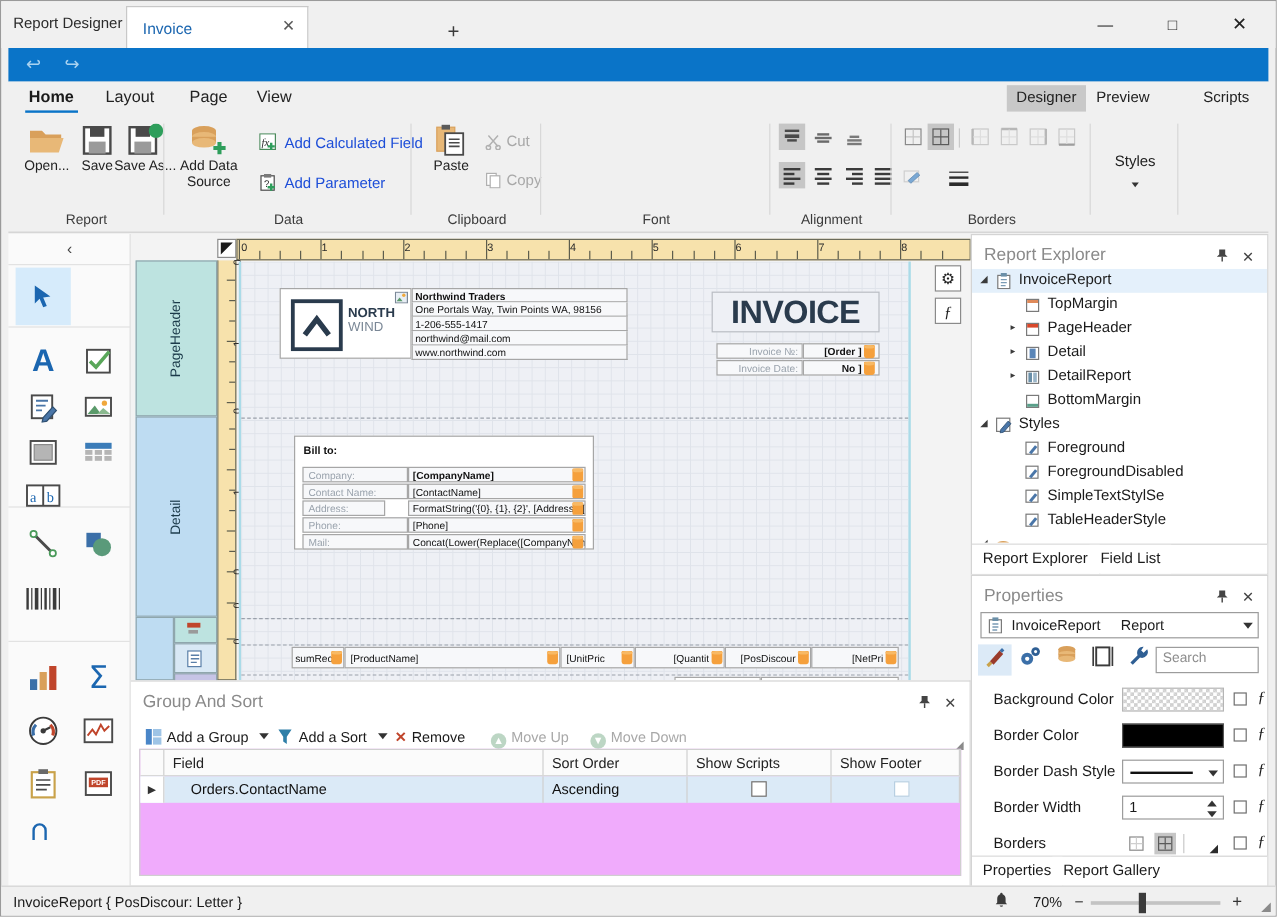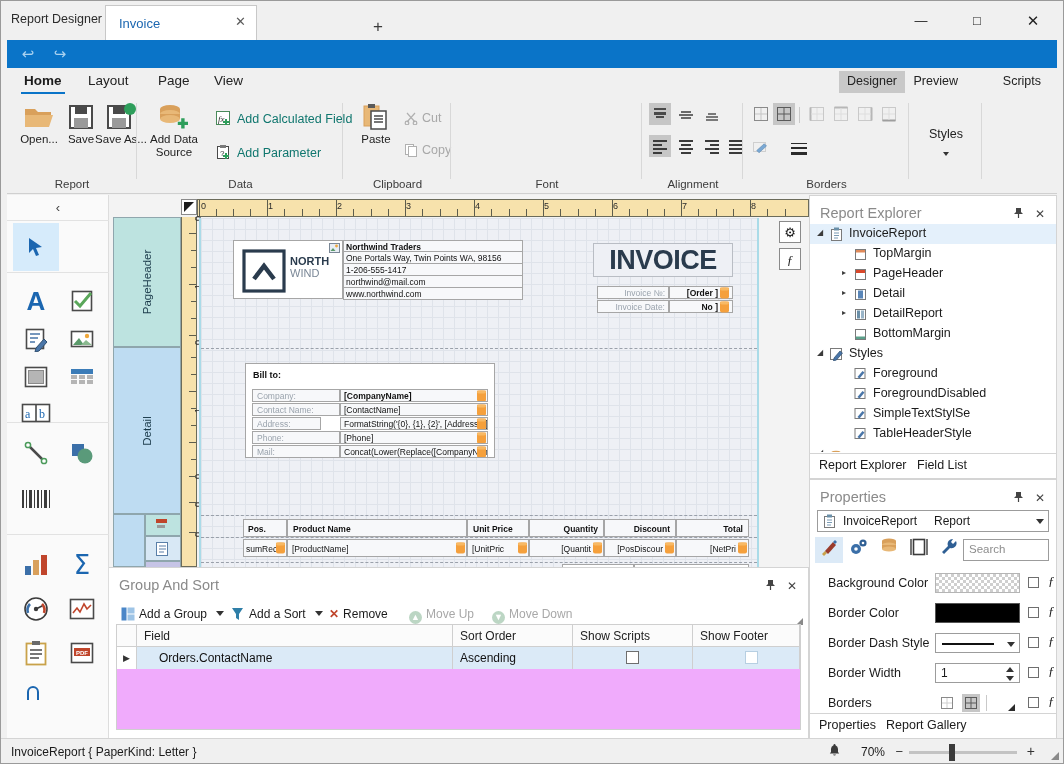--- a/index.html
+++ b/index.html
@@ -41,21 +41,21 @@
 
   
   .ribbon { position:absolute; left:6px; top:96px; width:1050px; height:97px;
     background:#f0f0f0; border-bottom:1px solid #d0d0d0; }
   .grp { position:absolute; top:0; height:96px; }
   .grp .gname { position:absolute; bottom:3px; left:0; width:100%; text-align:center;
     font-size:11.5px; color:#3b3b3b; }
   .grp .sep { position:absolute; right:0; top:6px; width:1px; height:76px; background:#d8d8d8; }
   .bigbtn { position:absolute; top:6px; width:52px; text-align:center; cursor:pointer; }
   .bigbtn .cap { margin-top:2px; font-size:11.5px; color:#222; line-height:13px; }
-  .smbtn { position:absolute; font-size:12.5px; color:#0f766e; cursor:pointer; white-space:nowrap; }
+  .smbtn { position:absolute; font-size:12.5px; color:#1d4ed8; cursor:pointer; white-space:nowrap; }
   .smbtn.dis { color:#a8a8a8; }
 
   .ficon { display:block; margin:0 auto; }
 
   
   .fontname { position:absolute; left:452px; top:106px; width:116px; height:22px;
     border:1px solid #9c9c9c; background:#fff; font-size:12px; padding:3px 16px 0 4px; }
   .fontsize { position:absolute; left:582px; top:106px; width:50px; height:22px;
     border:1px solid #9c9c9c; background:#fff; font-size:12px; padding:3px 14px 0 4px; }
   .cbarrow { position:absolute; right:4px; top:8px; width:0; height:0;
@@ -813,28 +813,20 @@
             <div class="bx lbl-g" style="position:absolute;left:0;top:0;width:88px;height:13px;padding:1px 0 0 4px;">Phone:</div>
             <div class="bx" style="position:absolute;left:88px;top:0;right:0;height:13px;padding:1px 12px 0 3px;overflow:hidden;white-space:nowrap;"><span>[Phone]</span><span class="dbicon"></span></div>
           </div>
           <div style="position:relative;height:13px;margin-top:1px;">
             <div class="bx lbl-g" style="position:absolute;left:0;top:0;width:88px;height:13px;padding:1px 0 0 4px;">Mail:</div>
             <div class="bx" style="position:absolute;left:88px;top:0;right:0;height:13px;padding:1px 12px 0 3px;overflow:hidden;white-space:nowrap;"><span>Concat(Lower(Replace([CompanyName</span><span class="dbicon"></span></div>
           </div>
         </div>
       </div>
 
-      <div class="el" style="left:42px; top:301px; right:8px; height:18px;">
-        <div class="bx" style="position:absolute;left:0;top:0;width:44px;height:18px;padding:4px 0 0 4px;font-weight:bold;">Pos.</div>
-        <div class="bx" style="position:absolute;left:44px;top:0;width:180px;height:18px;padding:4px 0 0 5px;font-weight:bold;">Product Name</div>
-        <div class="bx" style="position:absolute;left:224px;top:0;width:62px;height:18px;padding:4px 0 0 5px;font-weight:bold;">Unit Price</div>
-        <div class="bx" style="position:absolute;left:286px;top:0;width:75px;height:18px;padding:4px 5px 0 0;font-weight:bold;text-align:right;">Quantity</div>
-        <div class="bx" style="position:absolute;left:361px;top:0;width:72px;height:18px;padding:4px 5px 0 0;font-weight:bold;text-align:right;">Discount</div>
-        <div class="bx" style="position:absolute;left:433px;top:0;right:0;height:18px;padding:4px 5px 0 0;font-weight:bold;text-align:right;">Total</div>
-      </div>
 
       <div class="el" style="left:42px; top:321px; right:8px; height:18px;">
         <div class="bx" style="position:absolute;left:0;top:0;width:44px;height:18px;padding:4px 12px 0 2px;overflow:hidden;white-space:nowrap;"><span>sumRec</span><span class="dbicon"></span></div>
         <div class="bx" style="position:absolute;left:44px;top:0;width:180px;height:18px;padding:4px 12px 0 4px;overflow:hidden;white-space:nowrap;"><span>[ProductName]</span><span class="dbicon"></span></div>
         <div class="bx" style="position:absolute;left:224px;top:0;width:62px;height:18px;padding:4px 12px 0 4px;overflow:hidden;white-space:nowrap;"><span>[UnitPric</span><span class="dbicon"></span></div>
         <div class="bx" style="position:absolute;left:286px;top:0;width:75px;height:18px;padding:4px 12px 0 4px;overflow:hidden;white-space:nowrap;text-align:right;"><span>[Quantit</span><span class="dbicon"></span></div>
         <div class="bx" style="position:absolute;left:361px;top:0;width:72px;height:18px;padding:4px 12px 0 4px;overflow:hidden;white-space:nowrap;text-align:right;"><span>[PosDiscour</span><span class="dbicon"></span></div>
         <div class="bx" style="position:absolute;left:433px;top:0;right:0;height:18px;padding:4px 12px 0 4px;overflow:hidden;white-space:nowrap;text-align:right;"><span>[NetPri</span><span class="dbicon"></span></div>
       </div>
 
@@ -1165,21 +1157,21 @@
       </div>
     </div>
 
     <div class="docktabs">
       <div class="dtab sel" style="left:0;">Properties</div>
       <div class="dtab alt" style="left:67px;">Report Gallery</div>
     </div>
   </div>
 
   <div class="status">
-    <div class="st-text">InvoiceReport { PaperKind: Letter }</div>
+    <div class="st-text">InvoiceReport { PosDiscour: Letter }</div>
     <div class="st-bell">
       <svg width="13" height="14" viewBox="0 0 13 14">
         <path d="M6.5 1a1 1 0 0 1 1 1v.3A4 4 0 0 1 10 6v3l1.2 1.6H1.8L3 9V6a4 4 0 0 1 2.5-3.7V2a1 1 0 0 1 1-1z" fill="#3b3b3b"></path>
         <path d="M5 11.5a1.6 1.6 0 0 0 3 0z" fill="#3b3b3b"></path>
       </svg>
     </div>
     <div class="st-zoom">70%</div>
     <div class="zminus">−</div>
     <div class="ztrack"></div>
     <div class="zthumb"></div>

